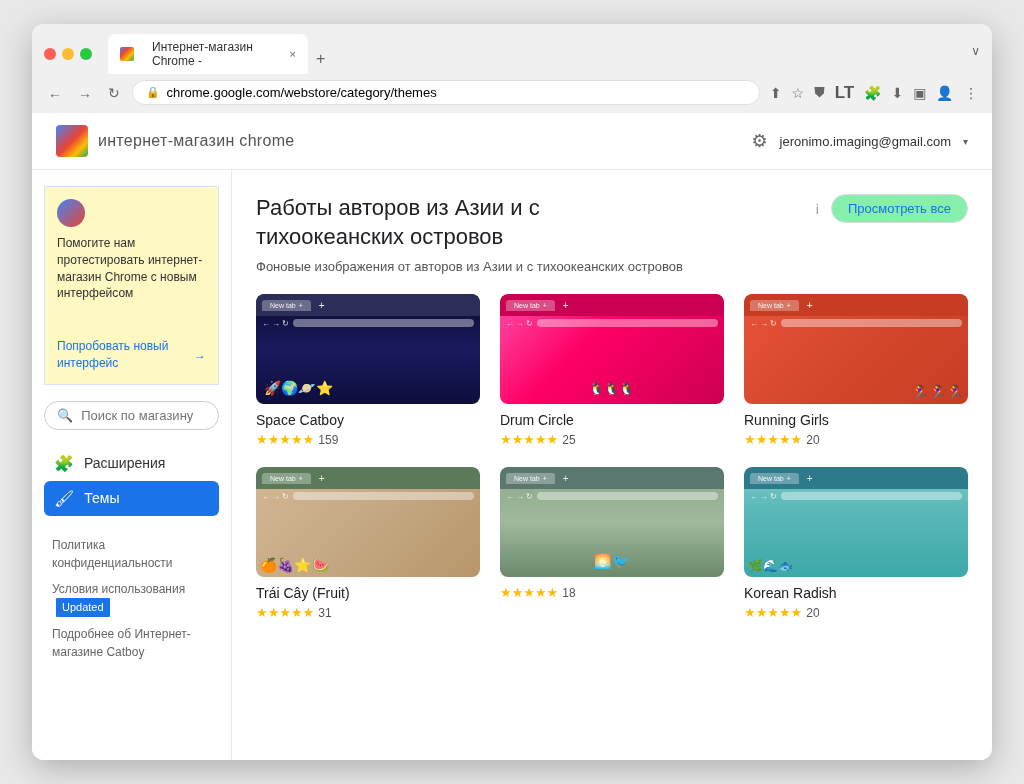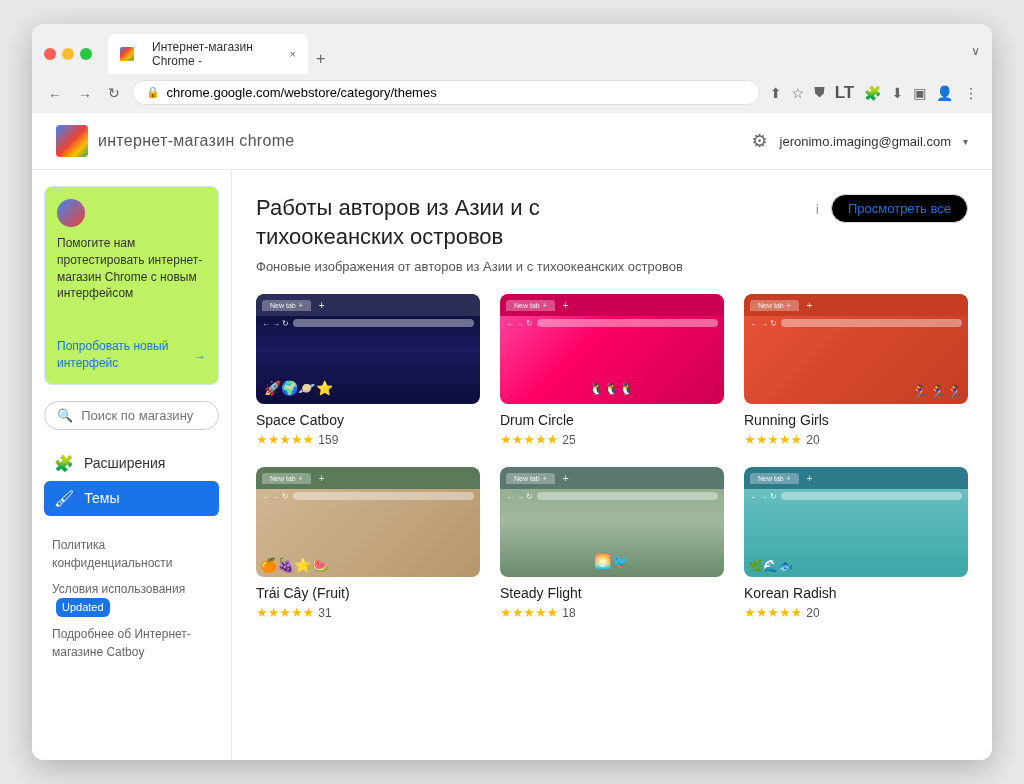--- a/index.html
+++ b/index.html
@@ -178,23 +178,23 @@
     .sidebar {
       width: 200px;
       flex-shrink: 0;
       padding: 16px 12px;
       border-right: 1px solid #e8e8e8;
       background: #fff;
       overflow-y: auto;
     }
 
     .promo-card {
-      background: #bef264;
+      background: #fef9c3;
       border: 1px solid #d0e4ff;
-      border-radius: 8px;
+      border-radius: 0;
       padding: 12px;
       margin-bottom: 16px;
       font-size: 12px;
       color: #333;
       line-height: 1.4;
     }
     .promo-card-icon {
       width: 28px;
       height: 28px;
       background: linear-gradient(135deg, #4285f4, #ea4335);
@@ -256,21 +256,21 @@
       cursor: pointer;
       line-height: 1.5;
       display: block;
     }
     .updated-badge {
       display: inline-block;
       background: #1a73e8;
       color: #fff;
       font-size: 11px;
       padding: 1px 6px;
-      border-radius: 6px;
+      border-radius: 1px;
       margin-left: 4px;
       vertical-align: middle;
     }
 
     
     .main-content {
       flex: 1;
       padding: 24px;
       overflow-y: auto;
       background: #fff;
@@ -289,21 +289,21 @@
       line-height: 1.3;
       max-width: 380px;
     }
     .section-header-right {
       display: flex;
       align-items: center;
       gap: 12px;
     }
     .info-icon { color: #999; font-size: 14px; cursor: pointer; }
     .view-all-btn {
-      background: #000000;
+      background: #86efac;
       border: 1px solid #dadce0;
       border-radius: 20px;
       padding: 6px 16px;
       font-size: 13px;
       color: #1a73e8;
       cursor: pointer;
       white-space: nowrap;
     }
 
     .section-subtitle {
@@ -715,21 +715,20 @@
                   <div class="mini-nav-dots">
                     <span class="mini-nav-dot">←</span>
                     <span class="mini-nav-dot">→</span>
                     <span class="mini-nav-dot">↻</span>
                   </div>
                   <div class="mini-addr-bar"></div>
                 </div>
                 <div class="mini-content"></div>
               </div>
             </div>
-            <div class="product-name">Steady Flight</div>
             <div class="product-rating">
               <span class="stars">★★★★★</span>
               <span class="rating-count">18</span>
             </div>
           </div>
 
           <div class="product-card">
             <div class="product-thumbnail">
               <div class="mini-browser thumb-radish">
                 <div class="mini-chrome-bar">

